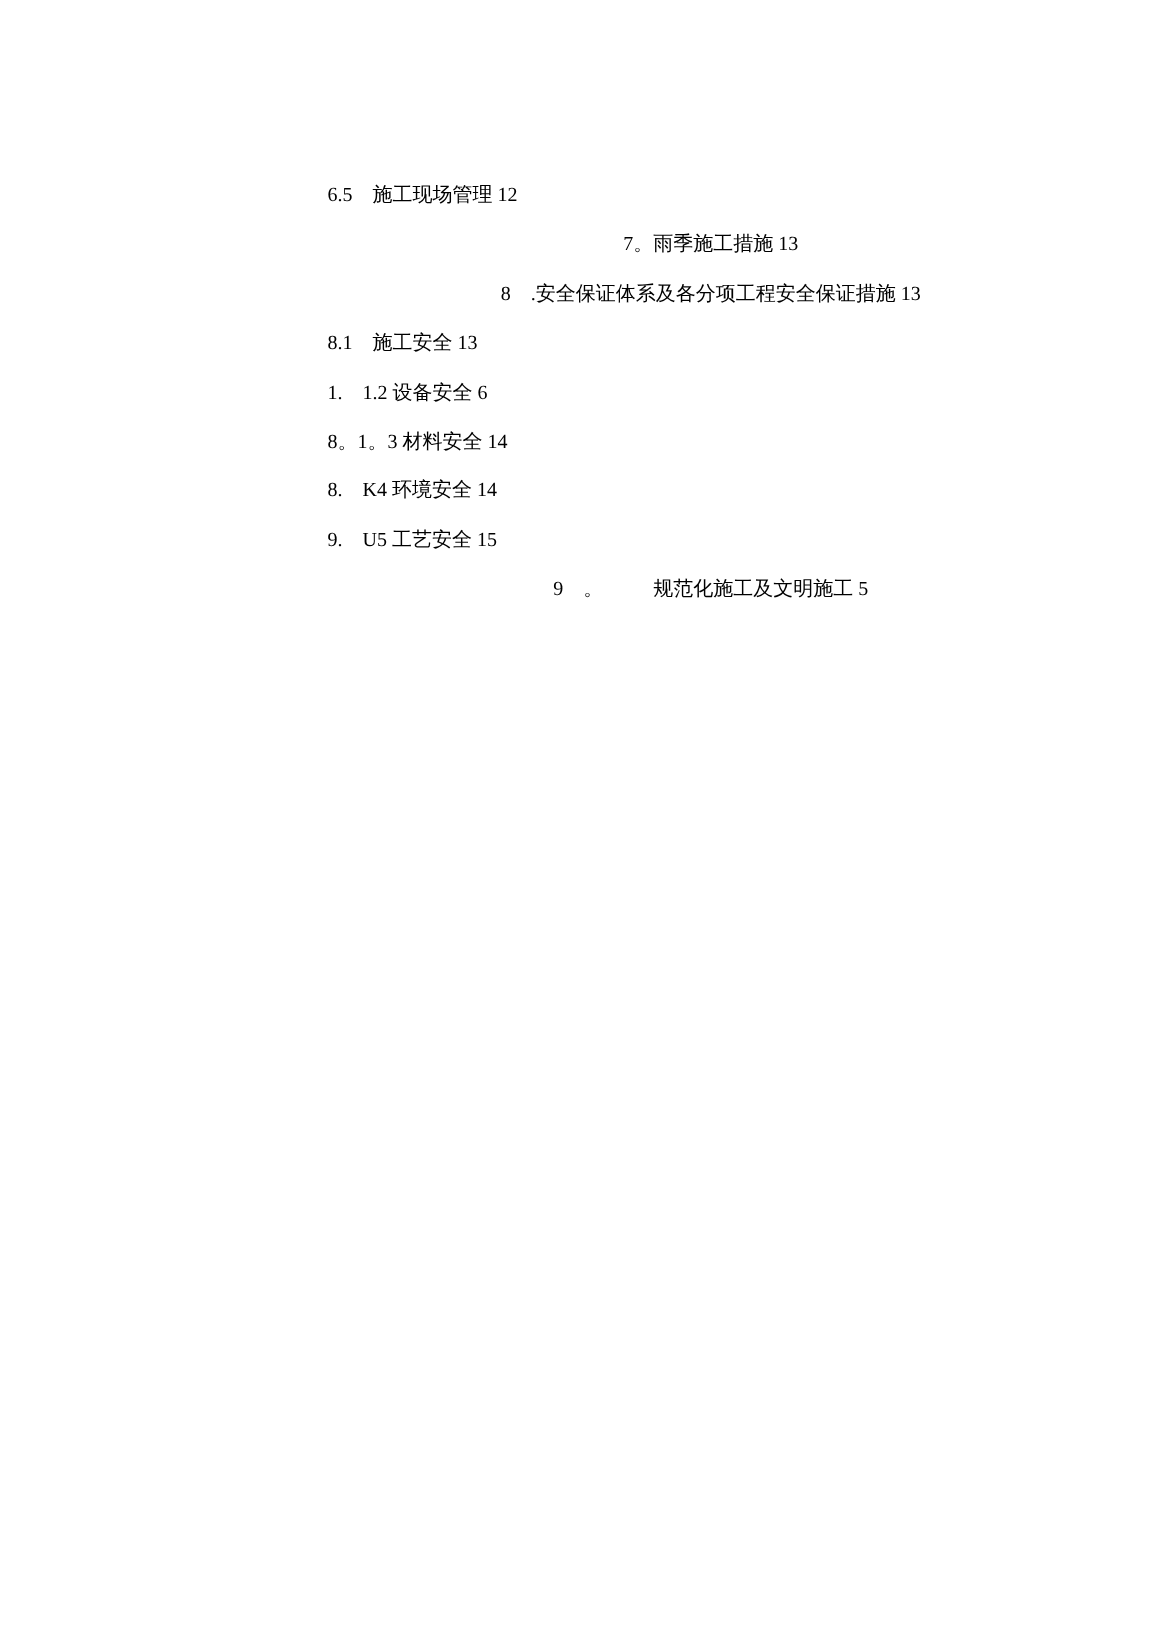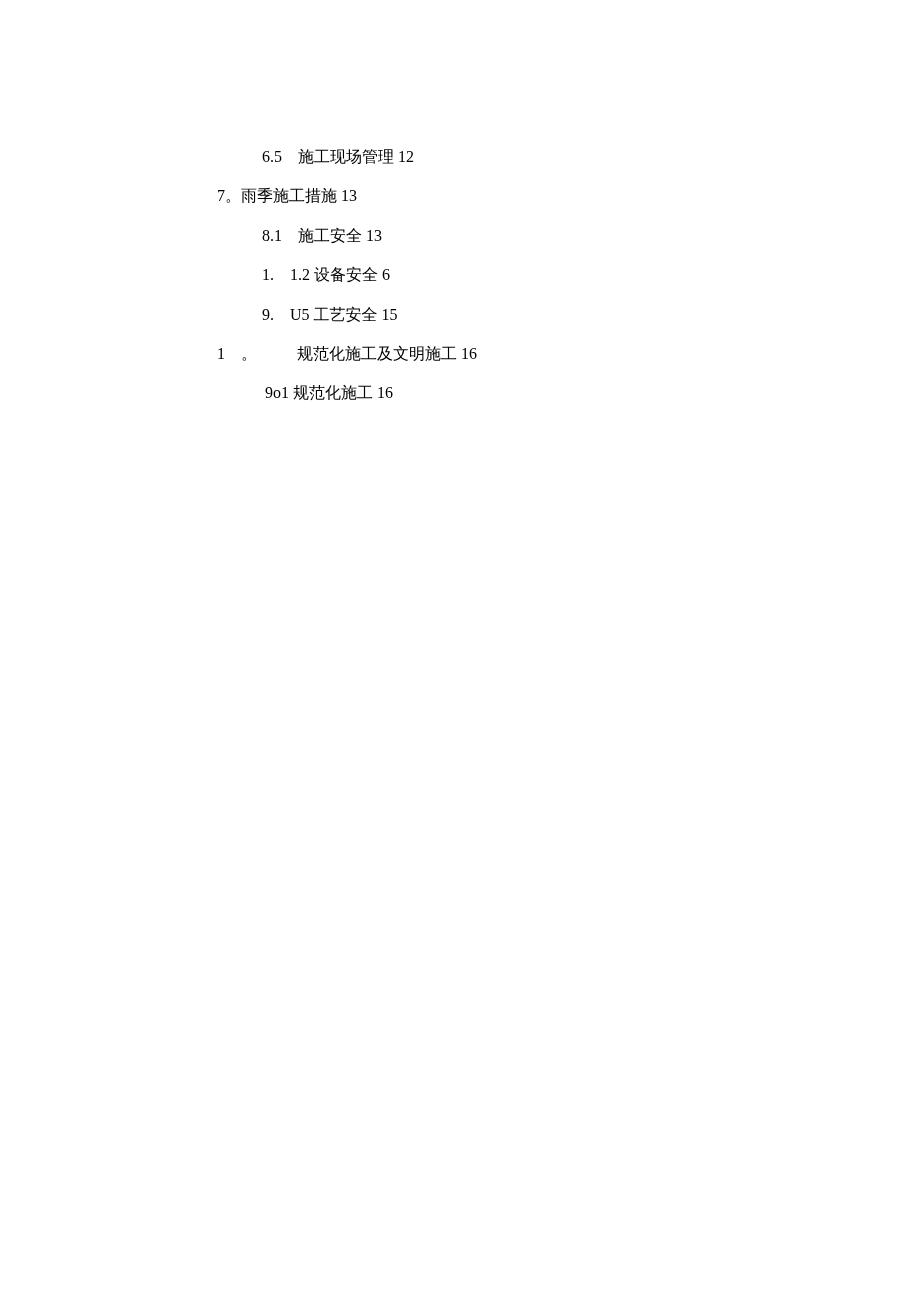--- a/index.html
+++ b/index.html
@@ -16,32 +16,35 @@
       color: #000000;
       padding-top: 105px;
       padding-left: 165px;
       line-height: 1.65;
     }
     .line {
       white-space: pre;
     }
     .indent-0 {
       padding-left: 0;
+      text-align: center;
     }
     .indent-1 {
       padding-left: 45px;
     }
     .indent-2 {
       padding-left: 48px;
     }
   </style>
 </head>
 <body>
 
 <div>
   <div class="line indent-1">6.5    施工现场管理 12</div>
   <div class="line indent-0">7。雨季施工措施 13</div>
+  <div class="line indent-0">8    .安全保证体系及各分项工程安全保证措施 13</div>
   <div class="line indent-1">8.1    施工安全 13</div>
   <div class="line indent-1">1.    1.2 设备安全 6</div>
+  <div class="line indent-1">8。1。3 材料安全 14</div>
+  <div class="line indent-1">8.    K4 环境安全 14</div>
   <div class="line indent-1">9.    U5 工艺安全 15</div>
-  <div class="line indent-0">1    。          规范化施工及文明施工 16</div>
-  <div class="line indent-2">9o1 规范化施工 16</div>
+  <div class="line indent-0">9    。          规范化施工及文明施工 5</div>
 </div>
 
 </body></html>

